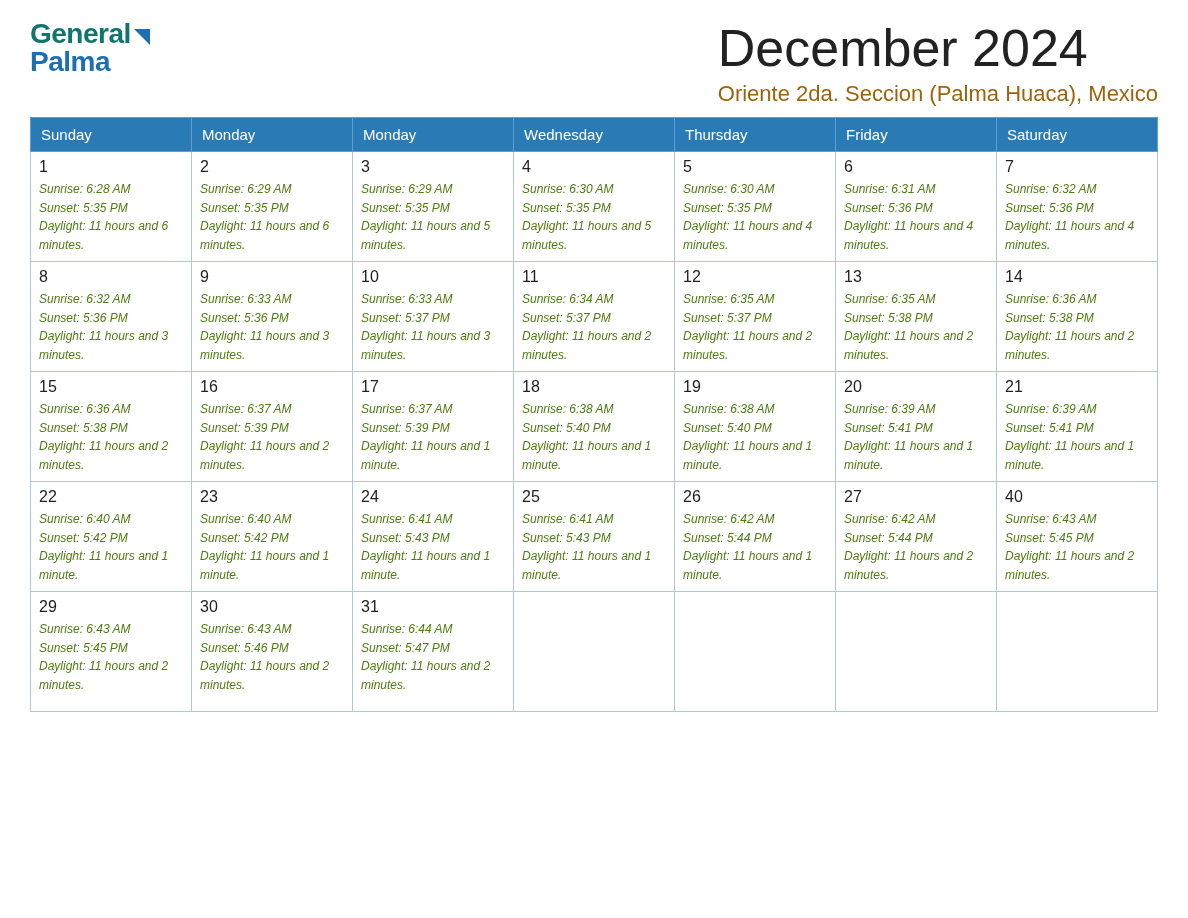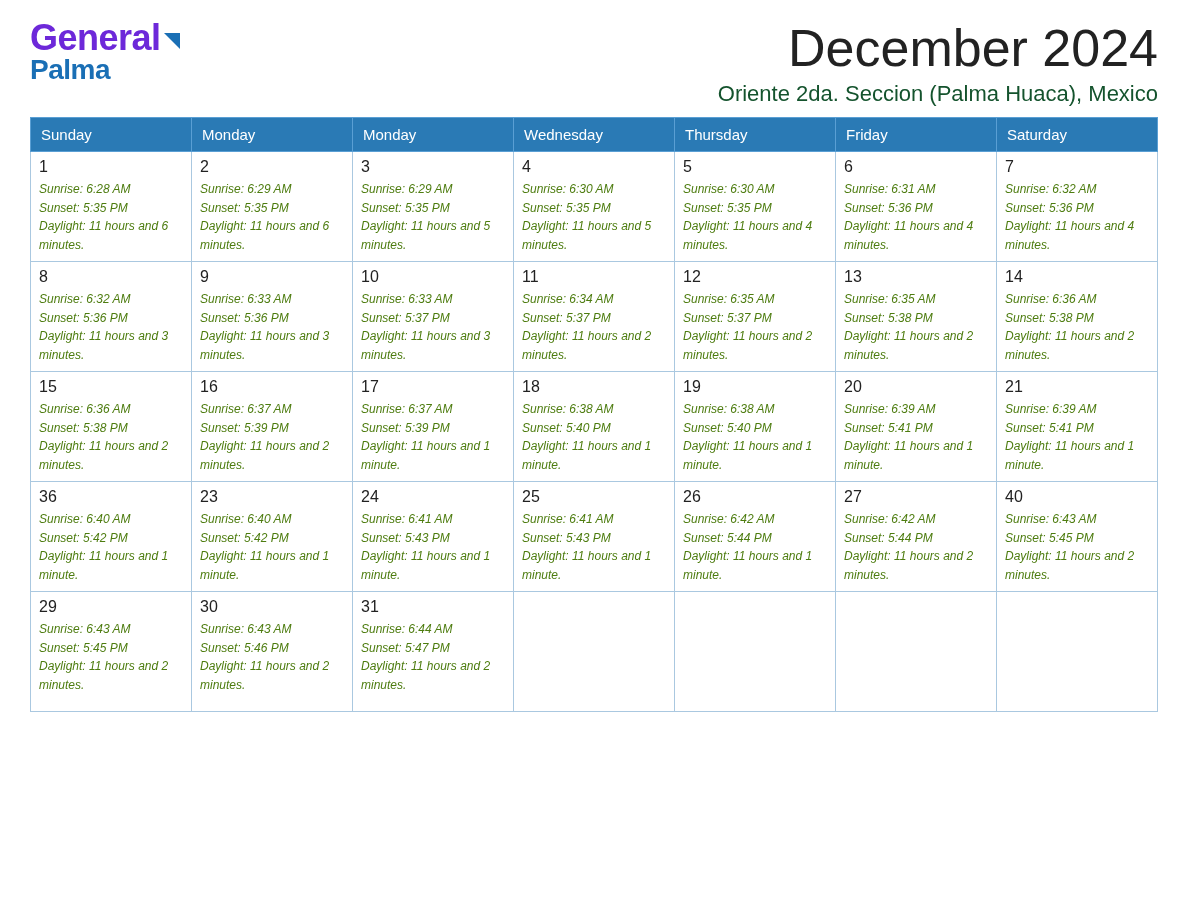--- a/index.html
+++ b/index.html
@@ -16,52 +16,52 @@
       align-items: flex-start;
       margin-bottom: 10px;
     }
     .logo {
       display: flex;
       flex-direction: column;
       align-items: flex-start;
       line-height: 1;
     }
     .logo-general {
-      font-size: 36px;
+      font-size: 28px;
       font-weight: bold;
-      color: #6d28d9;
+      color: #0f766e;
       letter-spacing: -0.5px;
     }
     .logo-blue {
       font-size: 28px;
       font-weight: bold;
       color: #1a6fb5;
       letter-spacing: -0.5px;
     }
     .logo-line1 {
       display: flex;
       align-items: center;
     }
     .logo-line2 {
       display: flex;
       align-items: center;
     }
     .title-area {
-      text-align: right;
+      text-align: left;
       margin-left: 40px;
     }
     .month-title {
       font-size: 52px;
       font-weight: normal;
       color: #222;
       line-height: 1.1;
     }
     .location-title {
       font-size: 22px;
-      color: #14532d;
+      color: #a16207;
       margin-top: 4px;
     }
     .calendar-table {
       width: 100%;
       border-collapse: collapse;
       margin-top: 6px;
     }
     .calendar-table th {
       background-color: #2a7ab5;
       color: #fff;
@@ -216,21 +216,21 @@
           <span class="day-number">20</span>
           <div class="day-info">Sunrise: 6:39 AM<br>Sunset: 5:41 PM<br>Daylight: 11 hours and 1 minute.</div>
         </td>
         <td>
           <span class="day-number">21</span>
           <div class="day-info">Sunrise: 6:39 AM<br>Sunset: 5:41 PM<br>Daylight: 11 hours and 1 minute.</div>
         </td>
       </tr>
       <tr>
         <td>
-          <span class="day-number">36</span>
+          <span class="day-number">22</span>
           <div class="day-info">Sunrise: 6:40 AM<br>Sunset: 5:42 PM<br>Daylight: 11 hours and 1 minute.</div>
         </td>
         <td>
           <span class="day-number">23</span>
           <div class="day-info">Sunrise: 6:40 AM<br>Sunset: 5:42 PM<br>Daylight: 11 hours and 1 minute.</div>
         </td>
         <td>
           <span class="day-number">24</span>
           <div class="day-info">Sunrise: 6:41 AM<br>Sunset: 5:43 PM<br>Daylight: 11 hours and 1 minute.</div>
         </td>

